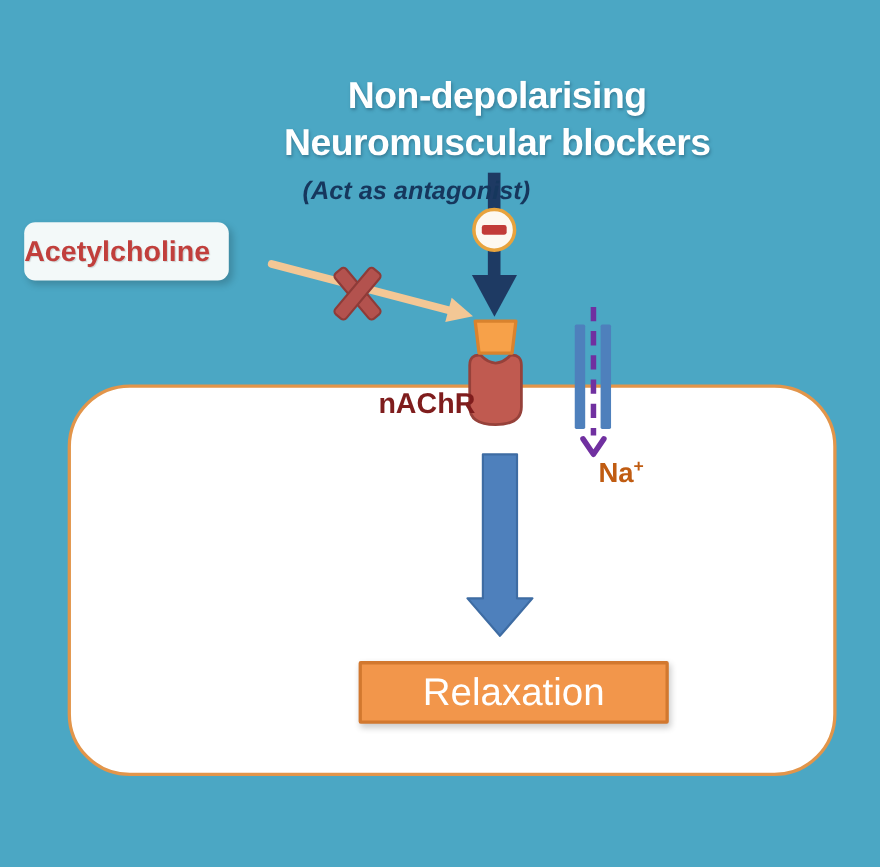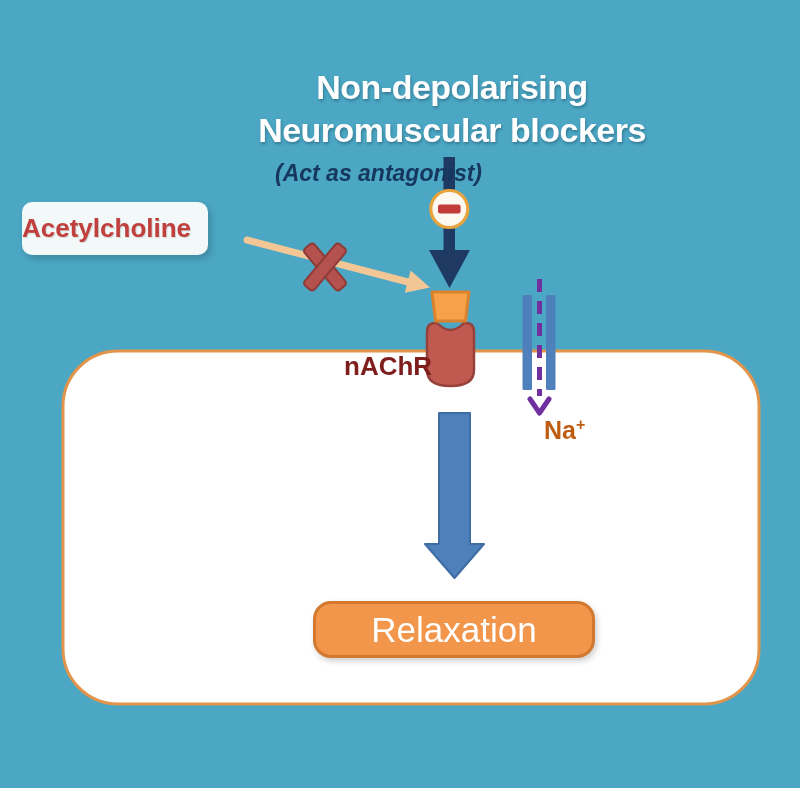--- a/index.html
+++ b/index.html
@@ -30,22 +30,22 @@
     text-shadow:1px 1px 1px rgba(0,0,0,.15);
   }
   #nachr-label{
     left:344px;top:351px;color:#7f1d1d;font-weight:bold;font-size:26px;
   }
   #na-label{
     left:524px;top:416px;color:#C05C12;font-weight:bold;font-size:25px;margin-left:20px;
   }
   #na-label sup{font-size:16px;}
   #relax-box{
-    left:313px;top:601px;width:282px;height:57px;
-    background:#F2964B;border:3px solid #D2782F;border-radius:18px;
+    left:326px;top:601px;width:282px;height:57px;
+    background:#F2964B;border:3px solid #D2782F;border-radius:2px;
     box-sizing:border-box;
     box-shadow:2px 3px 6px rgba(0,0,0,.2);
     display:flex;align-items:center;justify-content:center;
   }
   #relax-box .relax-text{
     color:#FFFFFF;font-size:35px;font-weight:normal;
   }
   svg#shape-layer{position:absolute;left:0;top:0;}
 </style>
 </head>

